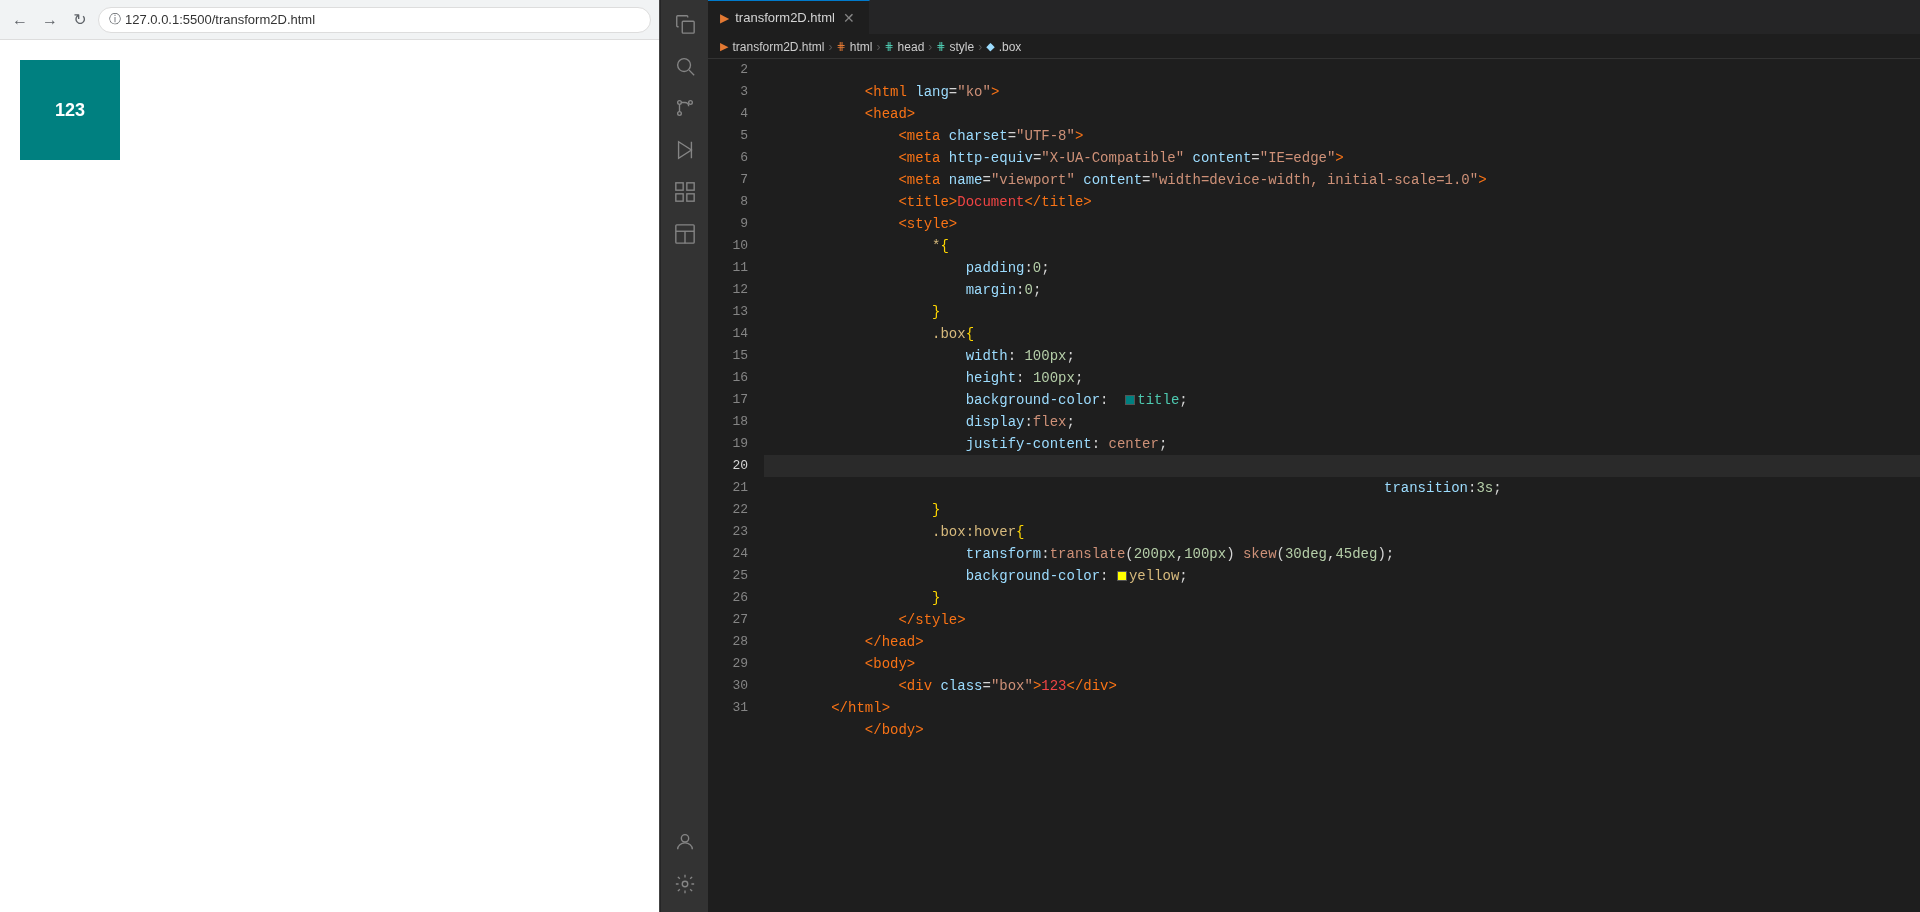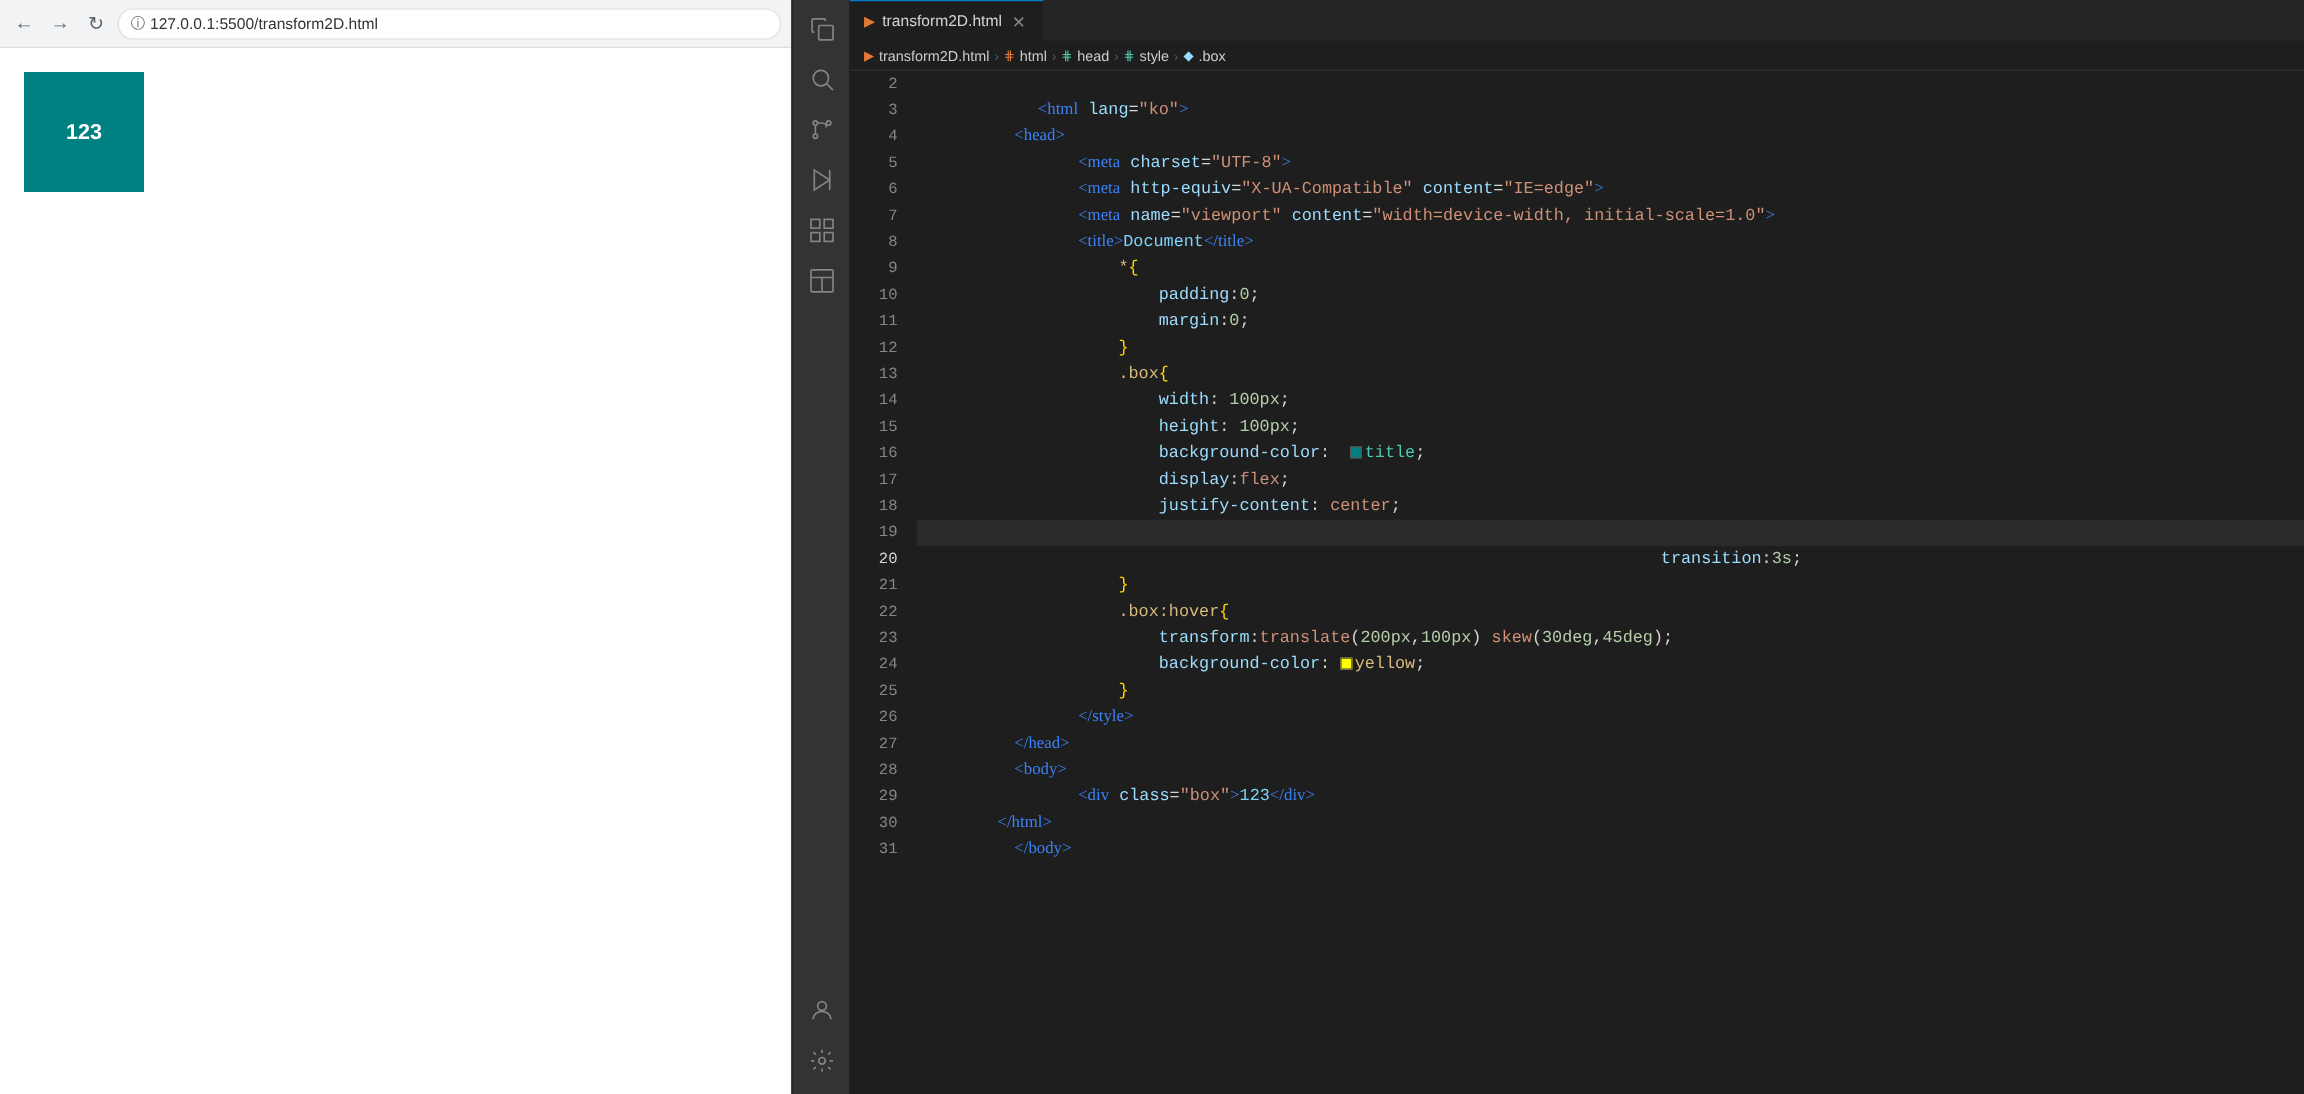--- a/index.html
+++ b/index.html
@@ -201,25 +201,25 @@
       line-height: 22px;
       white-space: pre;
       position: relative;
     }
     .code-line.active-line {
       background: #2a2a2a;
       text-align: center;
     }
 
     
-    .c-tag { color: #3b82f6; font-family: Liberation Serif, serif; }
+    .c-tag { color: #f97316; }
     .c-attr { color: #9cdcfe; margin-top: 40px; }
     .c-val { color: #ce9178; }
     .c-punct { color: #d4d4d4; }
-    .c-text { color: #7dd3fc; }
+    .c-text { color: #ef4444; }
     .c-selector { color: #d7ba7d; }
     .c-property { color: #9cdcfe; }
     .c-value { color: #ce9178; }
     .c-value-num { color: #b5cea8; }
     .c-value-color { color: #4ec9b0; }
     .c-brace { color: #ffd700; }
     .color-swatch {
       display: inline-block;
       width: 10px;
       height: 10px;
@@ -385,20 +385,23 @@
       </div>
 
       <div class="code-line">
         <span class="c-punct">        </span><span class="c-tag">&lt;meta</span> <span class="c-attr">name</span><span class="c-punct">=</span><span class="c-val">"viewport"</span> <span class="c-attr">content</span><span class="c-punct">=</span><span class="c-val">"width=device-width, initial-scale=1.0"</span><span class="c-tag">&gt;</span>
       </div>
 
       <div class="code-line">
         <span class="c-punct">        </span><span class="c-tag">&lt;title&gt;</span><span class="c-text">Document</span><span class="c-tag">&lt;/title&gt;</span>
       </div>
 
+      <div class="code-line">
+        <span class="c-punct">        </span><span class="c-tag">&lt;style&gt;</span>
+      </div>
 
       <div class="code-line">
         <span class="c-selector">            *</span><span class="c-brace">{</span>
       </div>
 
       <div class="code-line">
         <span class="c-property">                padding</span><span class="c-punct">:</span><span class="c-value-num">0</span><span class="c-punct">;</span>
       </div>
 
       <div class="code-line">

